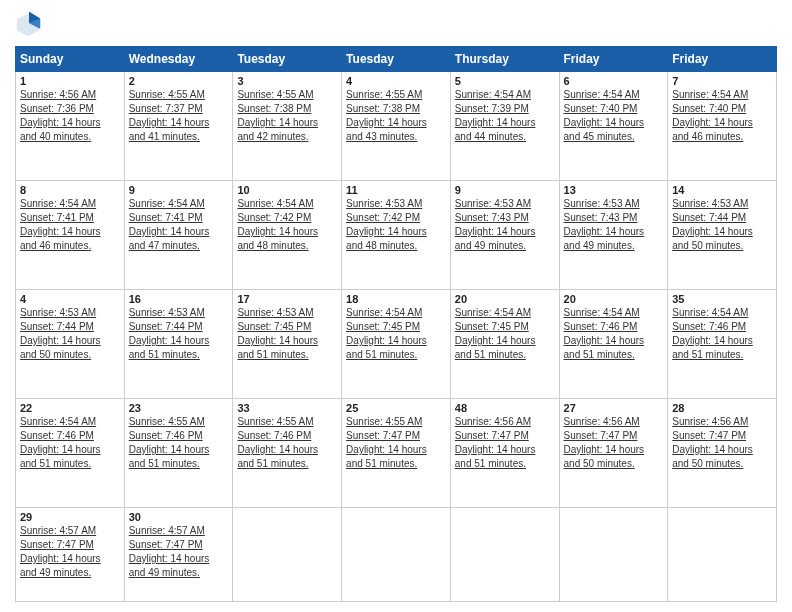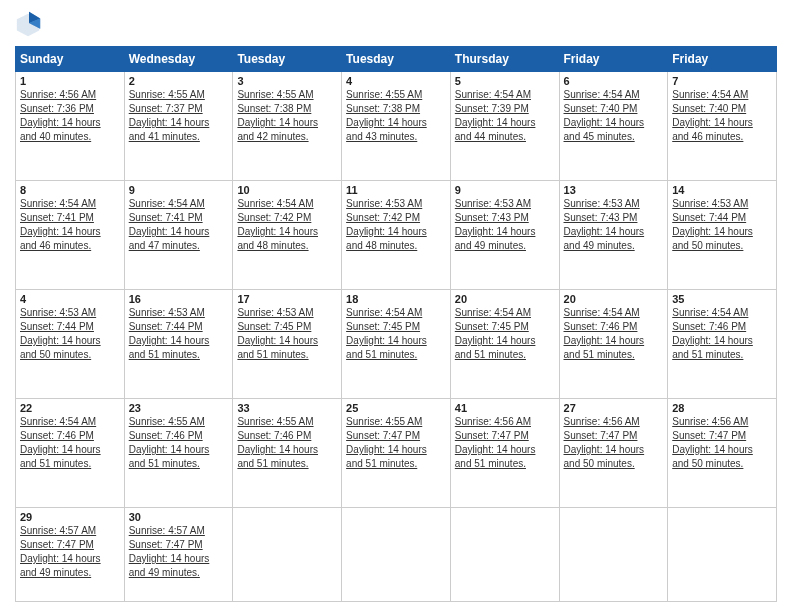--- a/index.html
+++ b/index.html
@@ -244,21 +244,21 @@
           </td>
           <td>
             <span class="day-num">33</span>
             <div class="day-info">Sunrise: 4:55 AM<br>Sunset: 7:46 PM<br>Daylight: 14 hours and 51 minutes.</div>
           </td>
           <td>
             <span class="day-num">25</span>
             <div class="day-info">Sunrise: 4:55 AM<br>Sunset: 7:47 PM<br>Daylight: 14 hours and 51 minutes.</div>
           </td>
           <td>
-            <span class="day-num">41</span>
+            <span class="day-num">48</span>
             <div class="day-info">Sunrise: 4:56 AM<br>Sunset: 7:47 PM<br>Daylight: 14 hours and 51 minutes.</div>
           </td>
           <td>
             <span class="day-num">27</span>
             <div class="day-info">Sunrise: 4:56 AM<br>Sunset: 7:47 PM<br>Daylight: 14 hours and 50 minutes.</div>
           </td>
           <td>
             <span class="day-num">28</span>
             <div class="day-info">Sunrise: 4:56 AM<br>Sunset: 7:47 PM<br>Daylight: 14 hours and 50 minutes.</div>
           </td>

